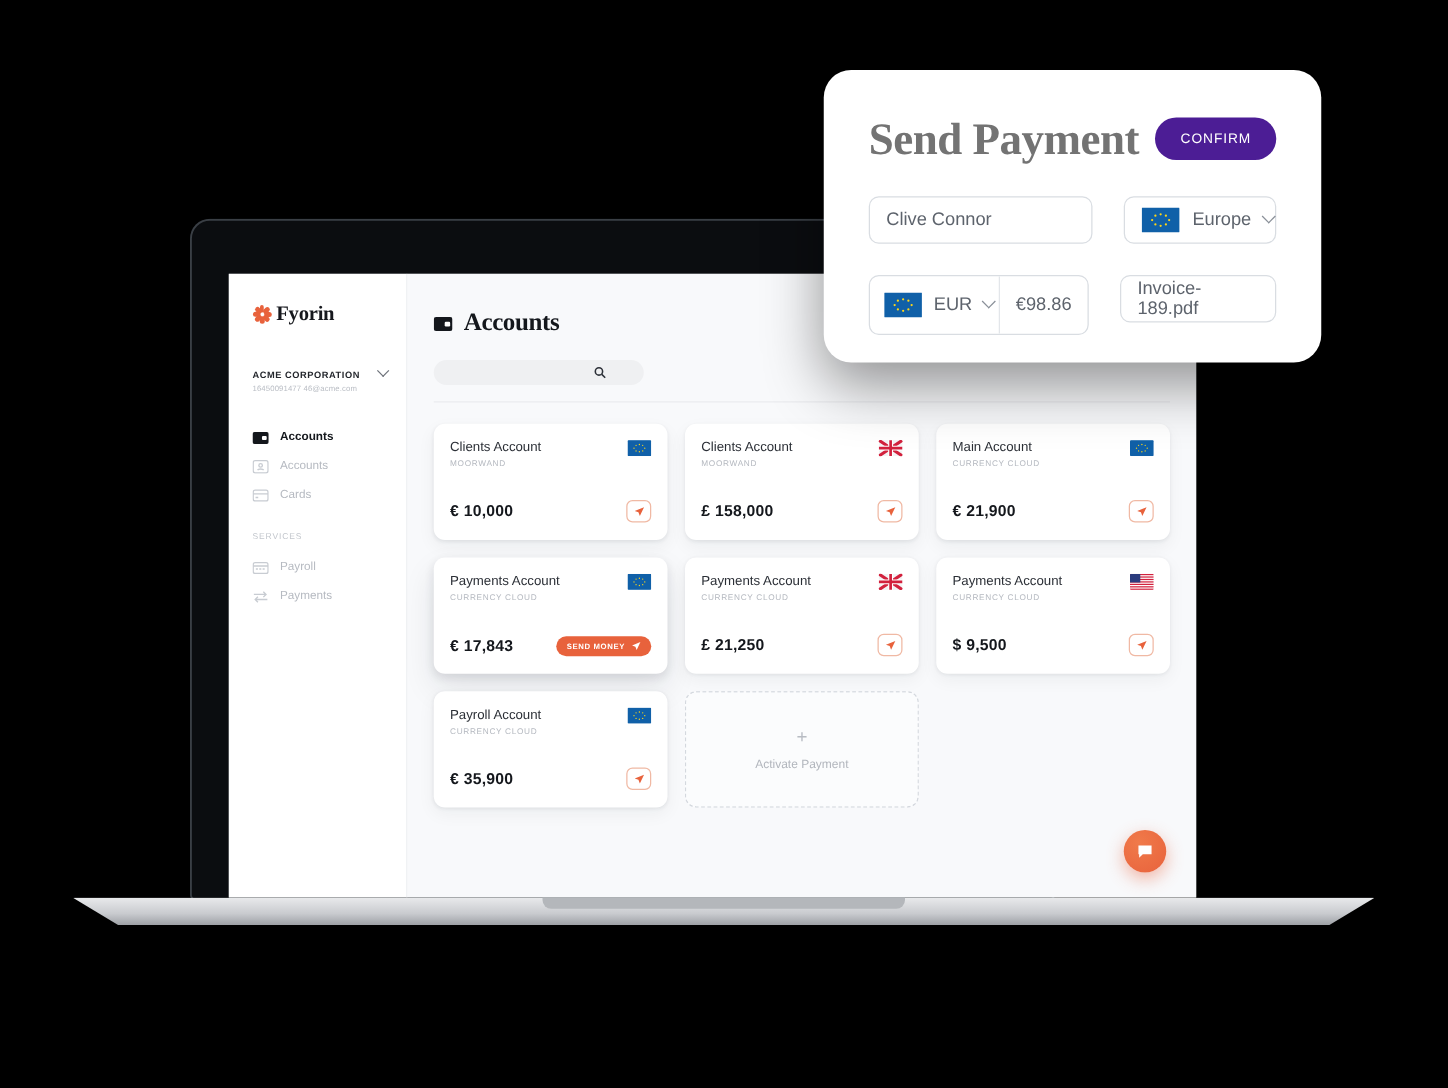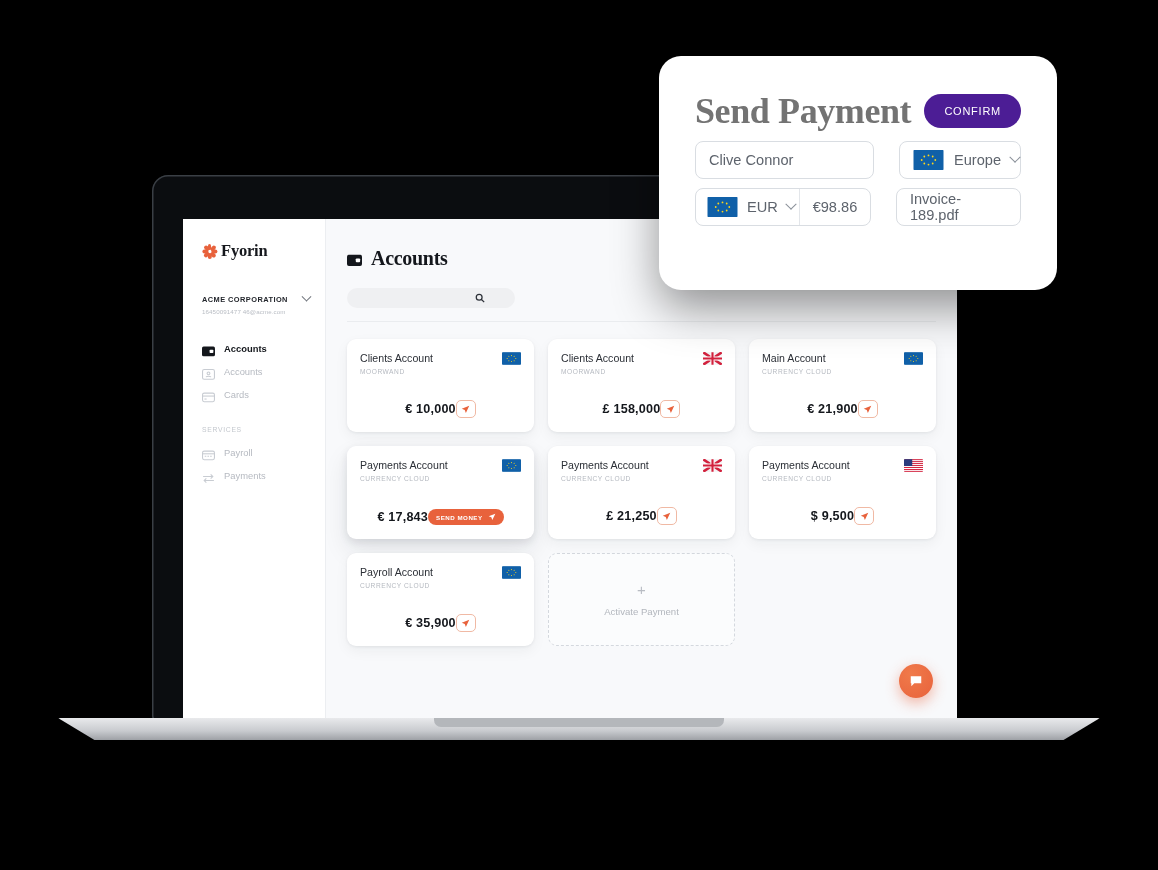--- a/index.html
+++ b/index.html
@@ -84,21 +84,21 @@
   }
   .card {
     background: #fff; border-radius: 9px; height: 93px; padding: 13px 13px 4px 13px;
     box-shadow: 0 1px 3px rgba(25,30,45,.07), 0 5px 14px rgba(25,30,45,.05);
     position: relative;
   }
   .card.raised { box-shadow: 0 3px 8px rgba(25,30,45,.11), 0 12px 26px rgba(25,30,45,.09); }
   .card-top { display: flex; align-items: flex-start; justify-content: space-between; }
   .acct-name { font-size: 10.6px; color: #2b2f36; }
   .acct-prov { margin-top: 4px; font-size: 6.6px; color: #b5b9c0; letter-spacing: .55px; }
-  .card-bot { position: absolute; left: 13px; right: 13px; bottom: 14px; display: flex; align-items: center; justify-content: center; }
+  .card-bot { position: absolute; left: 13px; right: 13px; bottom: 14px; display: flex; align-items: center; justify-content: space-between; }
   .amount { font-size: 12.6px; font-weight: 700; color: #14171c; letter-spacing: .2px; }
   .send-btn {
     width: 20px; height: 18px; border: 1px solid #f0b9a4; border-radius: 5px;
     display: flex; align-items: center; justify-content: center; color: #e8623c;
   }
   .send-btn svg { width: 9px; height: 9px; }
   .send-money {
     display: flex; align-items: center; gap: 5px; background: #e8623c;
     color: #fff; border-radius: 9px; padding: 4px 8px;
     font-size: 6.2px; font-weight: 700; letter-spacing: .5px;
@@ -127,30 +127,30 @@
     box-shadow: 0 18px 46px rgba(0,0,0,.42);
     padding: 34px 36px 0 36px;
   }
   .pay-head { display: flex; align-items: center; justify-content: space-between; }
   .pay-title { font-family: "Liberation Serif", serif; font-size: 36px; font-weight: 700; color: #737373; letter-spacing: -.4px; }
   .confirm-btn {
     background: #4c1d95; color: #fff; border: none; border-radius: 20px;
     padding: 11px 20px; font-size: 11px; font-weight: 400; letter-spacing: .75px;
     font-family: "Liberation Sans", sans-serif; cursor: pointer;
   }
-  .pay-row { display: flex; gap: 25px; margin-top: 9px; }
+  .pay-row { display: flex; gap: 25px; margin-top: 25px; }
   .field {
     border: 1px solid #d9dde2; border-radius: 8px; height: 38px;
     display: flex; align-items: center; padding: 0 13px; background: #fff;
   }
   .field-text { font-size: 14.6px; color: #5d636c; }
   .f-name { width: 199px; }
   .f-region { width: 138px; gap: 10px; justify-content: flex-end; padding: 0 1px; }
   .f-doc { width: 138px; justify-content: center; }
-  .combo { display: flex; width: 199px; border: 1px solid #d9dde2; border-radius: 8px; height: 38px; overflow: hidden; background:#fff; }
+  .combo { display: flex; width: 199px; border: 1px solid #d9dde2; border-radius: 8px; height: 48px; overflow: hidden; background:#fff; }
   .combo-left { display: flex; align-items: center; gap: 9px; padding: 0 11px; flex: none; width: 104px; border-right: 1px solid #e3e6ea; }
   .combo-right { flex: 1; display: flex; align-items: center; justify-content: center; }
   .caret { width: 8px; height: 8px; border-right: 1.6px solid #8a9099; border-bottom: 1.6px solid #8a9099; transform: rotate(45deg) translate(-2px,-2px); flex: none; }
   .flag-lg { width: 31px; height: 20px; flex: none; border-radius: 1px; }
 </style>
 </head>
 <body>
 
 <div class="stage">
 

